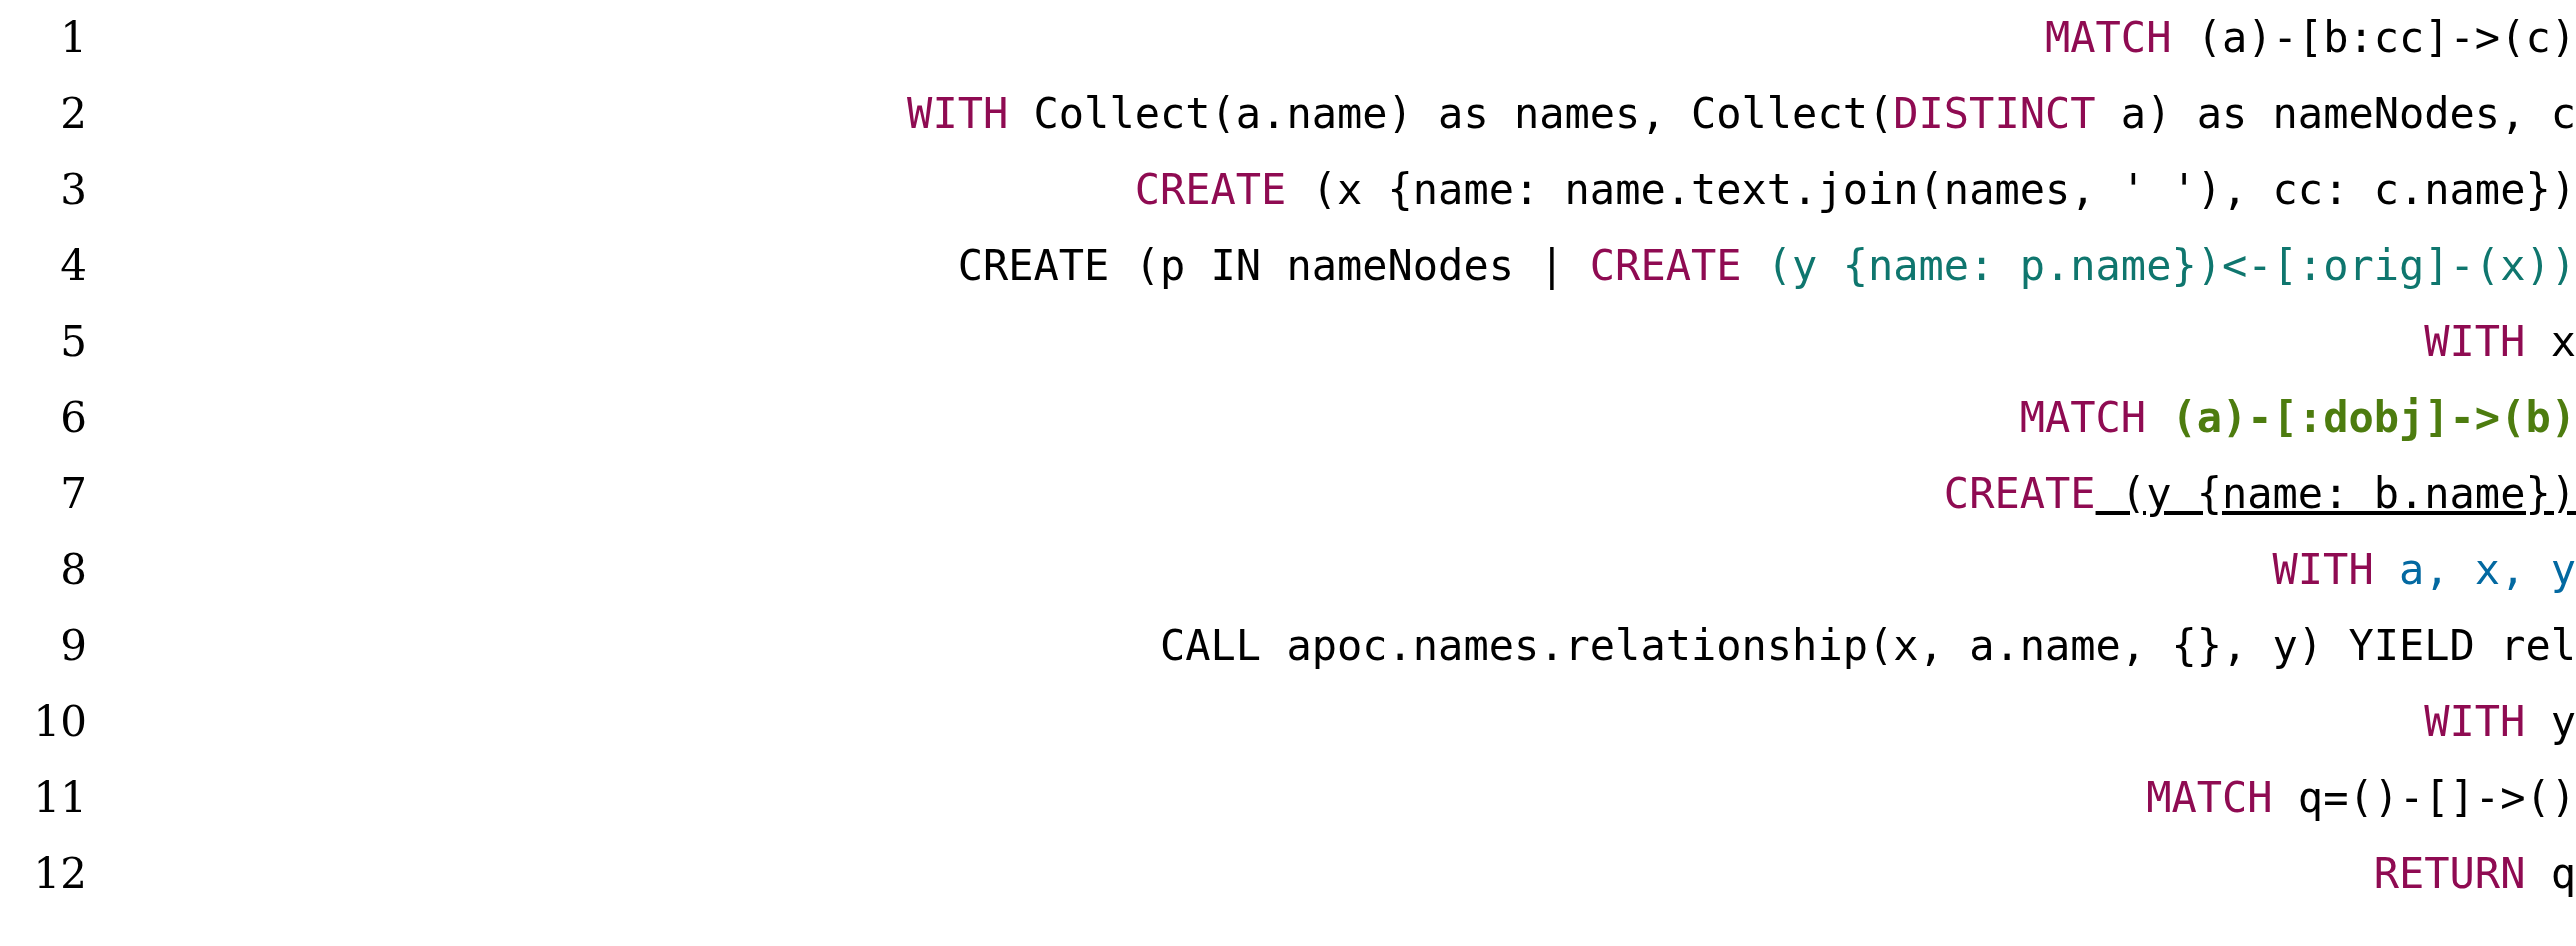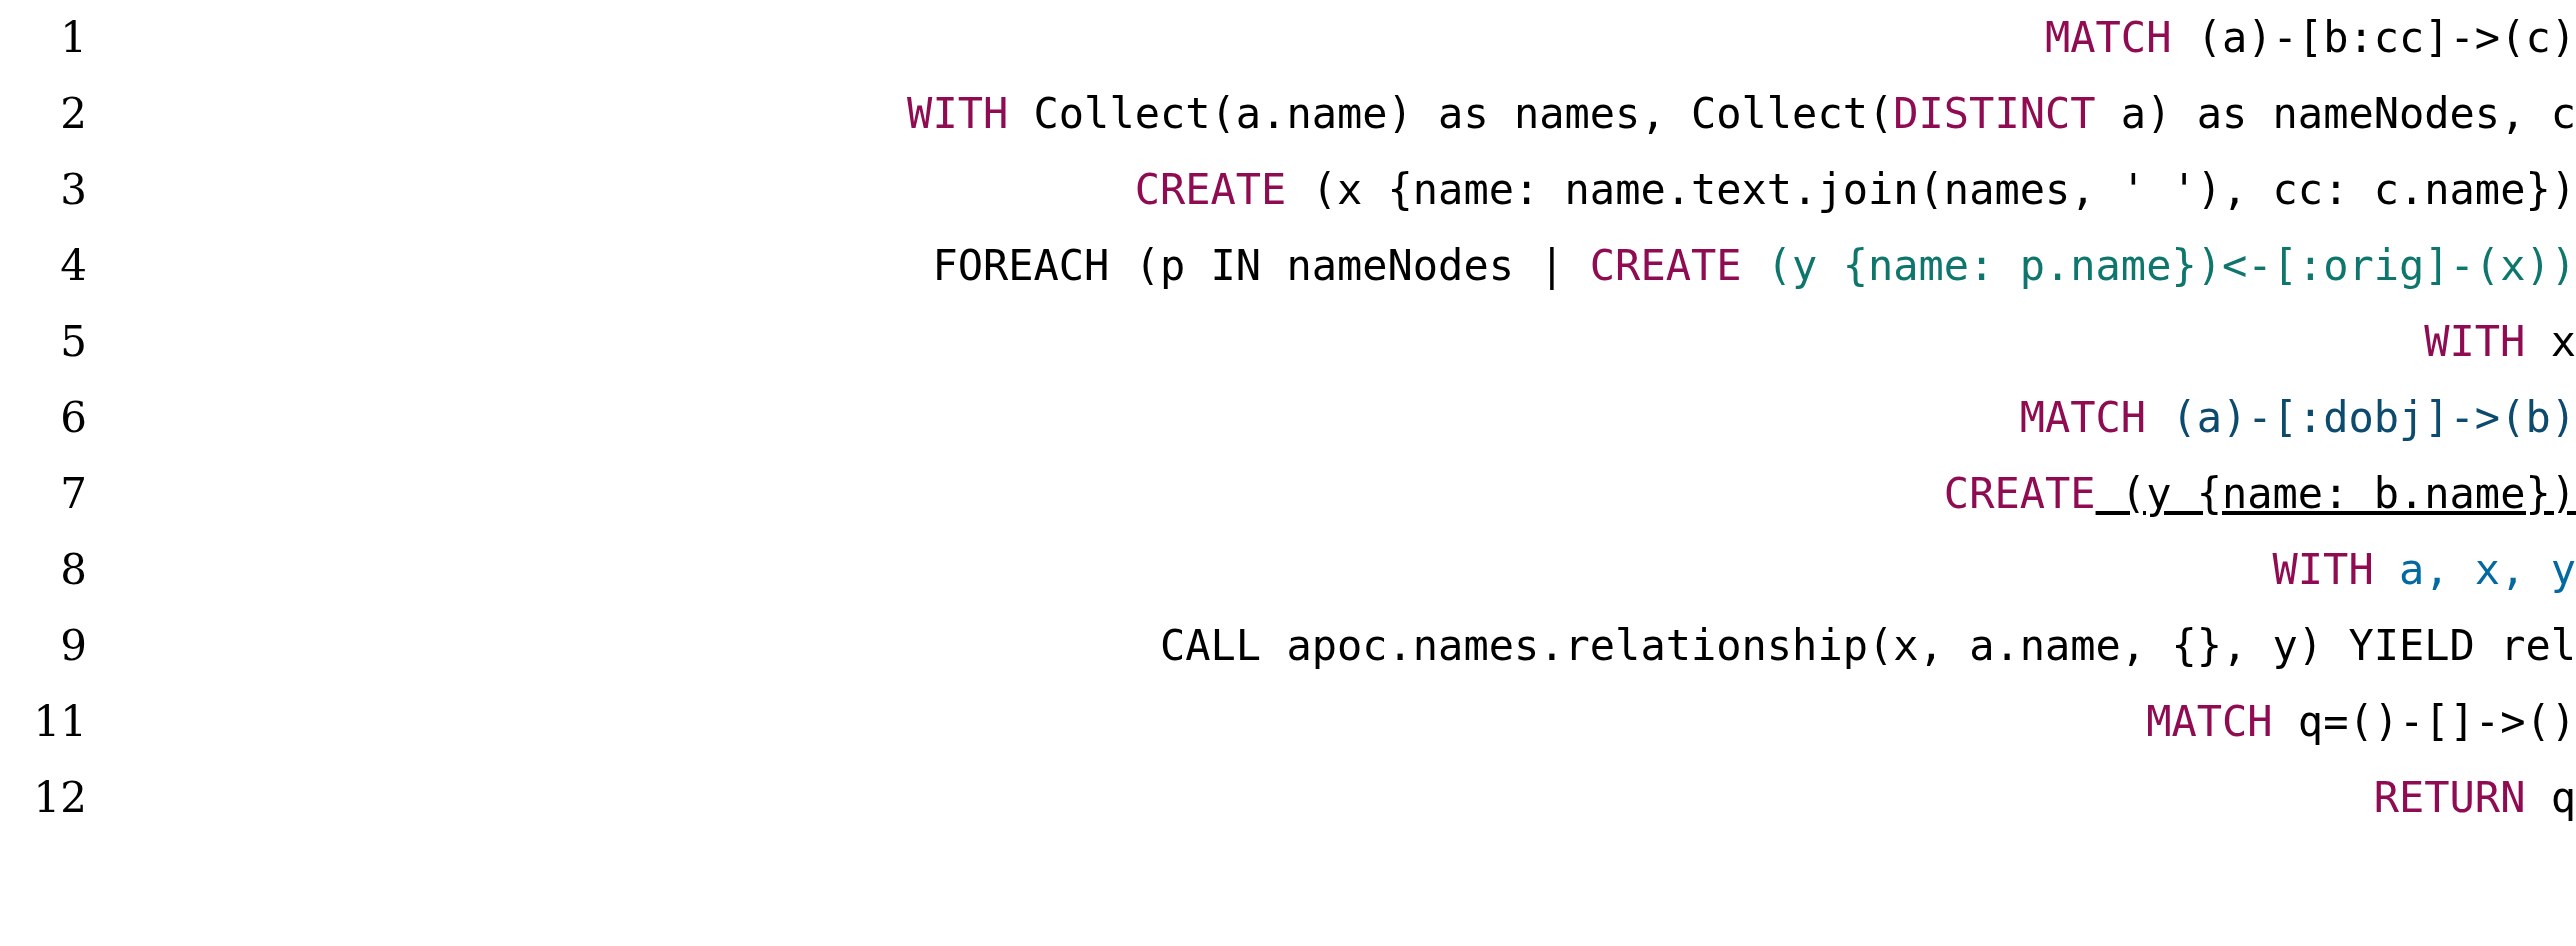--- a/index.html
+++ b/index.html
@@ -57,22 +57,23 @@
     color: #000000;
   }
 </style>
 </head>
 <body>
 
 <div id="code-listing" style="background: rgb(255, 255, 255);">
     <div class="code-line"><span class="line-number" style="color: rgb(0, 0, 0);">1</span><span class="line-code"><span class="tok-kw" style="color: rgb(143, 11, 82);">MATCH</span><span class="tok-plain" style="color: rgb(0, 0, 0);"> (a)-[b:cc]-&gt;(c)</span></span></div>
     <div class="code-line"><span class="line-number" style="color: rgb(0, 0, 0);">2</span><span class="line-code"><span class="tok-kw" style="color: rgb(143, 11, 82);">WITH</span><span class="tok-plain" style="color: rgb(0, 0, 0);"> Collect(a.name) as names, Collect(</span><span class="tok-kw" style="color: rgb(143, 11, 82);">DISTINCT</span><span class="tok-plain" style="color: rgb(0, 0, 0);"> a) as nameNodes, c</span></span></div>
     <div class="code-line"><span class="line-number" style="color: rgb(0, 0, 0);">3</span><span class="line-code"><span class="tok-kw" style="color: rgb(143, 11, 82);">CREATE</span><span class="tok-plain" style="color: rgb(0, 0, 0);"> (x {name: name.text.join(names, ' '), cc: c.name})</span></span></div>
-    <div class="code-line"><span class="line-number" style="color: rgb(0, 0, 0);">4</span><span class="line-code"><span class="tok-plain" style="color: rgb(0, 0, 0);">FOREACH (p IN nameNodes | </span><span class="tok-kw" style="color: rgb(143, 11, 82);">CREATE</span><span class="tok-plain" style="color: #0f766e;"> (y {name: p.name})&lt;-[:orig]-(x))</span></span></div>
+    <div class="code-line"><span class="line-number" style="color: rgb(0, 0, 0);">4</span><span class="line-code"><span class="tok-plain" style="color: rgb(0, 0, 0);">CREATE (p IN nameNodes | </span><span class="tok-kw" style="color: rgb(143, 11, 82);">CREATE</span><span class="tok-plain" style="color: #0f766e;"> (y {name: p.name})&lt;-[:orig]-(x))</span></span></div>
     <div class="code-line"><span class="line-number" style="color: rgb(0, 0, 0);">5</span><span class="line-code"><span class="tok-kw" style="color: rgb(143, 11, 82);">WITH</span><span class="tok-plain" style="color: rgb(0, 0, 0);"> x</span></span></div>
-    <div class="code-line"><span class="line-number" style="color: rgb(0, 0, 0);">6</span><span class="line-code"><span class="tok-kw" style="color: rgb(143, 11, 82);">MATCH</span><span class="tok-plain" style="color: #0c4a6e;"> (a)-[:dobj]-&gt;(b)</span></span></div>
+    <div class="code-line"><span class="line-number" style="color: rgb(0, 0, 0);">6</span><span class="line-code"><span class="tok-kw" style="color: rgb(143, 11, 82);">MATCH</span><span class="tok-plain" style="color: #4d7c0f; font-weight: bold;"> (a)-[:dobj]-&gt;(b)</span></span></div>
     <div class="code-line"><span class="line-number" style="color: rgb(0, 0, 0);">7</span><span class="line-code"><span class="tok-kw" style="color: rgb(143, 11, 82);">CREATE</span><span class="tok-plain" style="color: rgb(0, 0, 0); text-decoration: underline;"> (y {name: b.name})</span></span></div>
     <div class="code-line"><span class="line-number" style="color: rgb(0, 0, 0);">8</span><span class="line-code"><span class="tok-kw" style="color: rgb(143, 11, 82);">WITH</span><span class="tok-plain" style="color: #0369a1;"> a, x, y</span></span></div>
     <div class="code-line"><span class="line-number" style="color: rgb(0, 0, 0);">9</span><span class="line-code"><span class="tok-plain" style="color: rgb(0, 0, 0);">CALL apoc.names.relationship(x, a.name, {}, y) YIELD rel</span></span></div>
+    <div class="code-line"><span class="line-number" style="color: rgb(0, 0, 0);">10</span><span class="line-code"><span class="tok-kw" style="color: rgb(143, 11, 82);">WITH</span><span class="tok-plain" style="color: rgb(0, 0, 0);"> y</span></span></div>
     <div class="code-line"><span class="line-number" style="color: rgb(0, 0, 0);">11</span><span class="line-code"><span class="tok-kw" style="color: rgb(143, 11, 82);">MATCH</span><span class="tok-plain" style="color: rgb(0, 0, 0);"> q=()-[]-&gt;()</span></span></div>
     <div class="code-line"><span class="line-number" style="color: rgb(0, 0, 0);">12</span><span class="line-code"><span class="tok-kw" style="color: rgb(143, 11, 82);">RETURN</span><span class="tok-plain" style="color: rgb(0, 0, 0);"> q</span></span></div>
   </div>
 
 
 </body></html>

